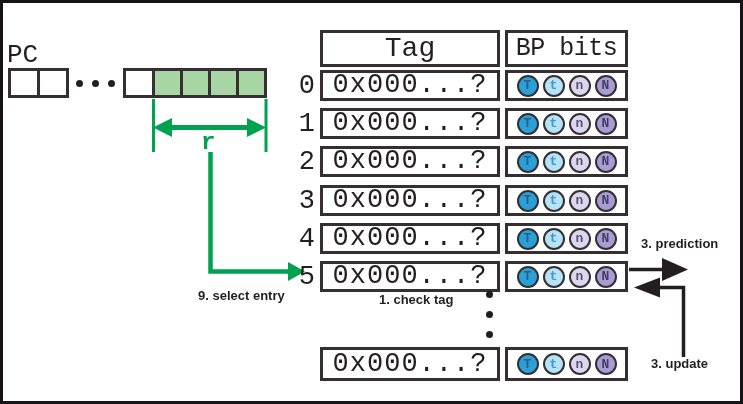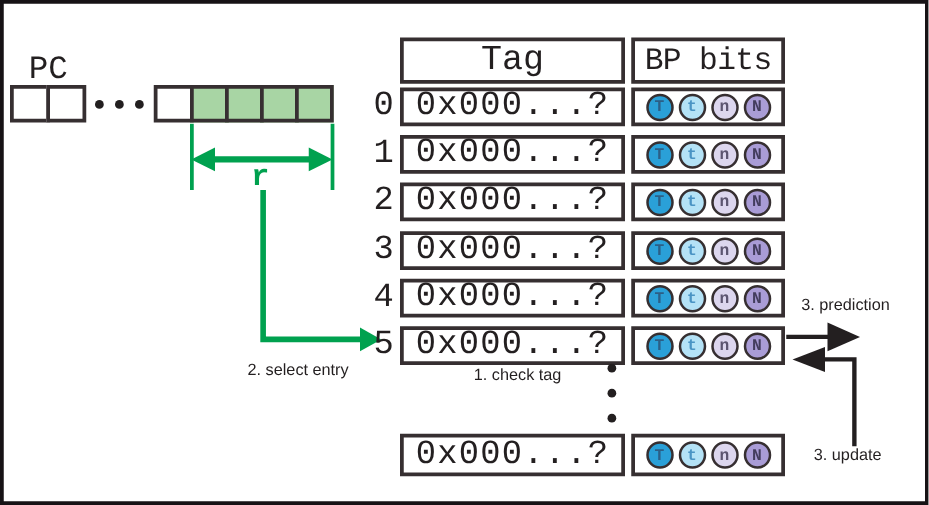--- a/index.html
+++ b/index.html
@@ -12,21 +12,21 @@
   .stage{
     position:relative;width:743px;height:404px;background:#fff;
     font-family:"Liberation Sans",sans-serif;color:var(--ink);overflow:hidden;
   }
   .frame{position:absolute;inset:0;border:3px solid #161215;box-sizing:border-box;}
   .title{
     position:absolute;left:8px;top:4px;font-size:16.5px;font-weight:bold;
     letter-spacing:-0.3px;white-space:nowrap;color:var(--ink);
   }
   .mono{font-family:"Liberation Mono","DejaVu Sans Mono",monospace;}
-  .pc-label{position:absolute;left:7px;top:42px;font-size:26px;line-height:1;margin-left:16px;}
+  .pc-label{position:absolute;left:7px;top:42px;font-size:26px;line-height:1;}
   .reg{position:absolute;top:68px;display:flex;}
   .reg-a{left:8px;}
   .reg-b{left:123px;}
   .cell{width:32px;height:30px;border:3px solid var(--outline);box-sizing:border-box;background:#fff;}
   .reg-b .cell + .cell{width:31px;}
   .cell + .cell{margin-left:-3px;}
   .cell.green{background:var(--light-green);}
   .hdots{position:absolute;left:76px;top:80px;display:flex;gap:9px;}
   .vdots{position:absolute;left:486px;top:291px;display:flex;flex-direction:column;gap:13px;}
   .dot{width:7px;height:7px;border-radius:50%;background:var(--ink);}
@@ -46,21 +46,21 @@
     text-align:right;font-size:27px;line-height:1;}
   .row-index sup{font-size:16px;}
   .tag-cell{position:absolute;left:320px;width:180px;height:31px;border:3px solid var(--outline);
     box-sizing:border-box;display:flex;align-items:center;justify-content:center;
     font-size:27px;letter-spacing:1px;line-height:1;background:#fff;}
   .bp-cell{position:absolute;left:505px;width:123px;height:31px;border:3px solid var(--outline);
     box-sizing:border-box;display:flex;align-items:center;justify-content:center;gap:4px;background:#fff;}
   .circle{width:22px;height:22px;border-radius:50%;border:2.5px solid var(--outline);
     box-sizing:border-box;display:flex;align-items:center;justify-content:center;
     font-family:"Liberation Mono","DejaVu Sans Mono",monospace;font-weight:bold;font-size:13px;line-height:1;}
-  .note{position:absolute;font-size:13px;font-weight:normal;white-space:nowrap;color:var(--ink);}
+  .note{position:absolute;font-size:13px;font-weight:bold;white-space:nowrap;color:var(--ink);}
   .note-select{left:198px;top:288px;}
   .note-check{left:379px;top:292px;}
   .note-predict{left:641px;top:236px;}
   .note-update{left:651px;top:356px;}
 </style>
 </head>
 <body>
 
 <div class="stage">
 
@@ -179,19 +179,19 @@
   <div class="row" style="top:347px;height:34px">
     <div class="tag-cell mono" style="height:34px">0x000...?</div>
     <div class="bp-cell" style="height:34px">
       <span class="circle" style="background: rgb(42, 160, 216); color: rgb(44, 95, 134);">T</span>
       <span class="circle" style="background: rgb(180, 226, 246); color: rgb(74, 148, 196);">t</span>
       <span class="circle" style="background: rgb(220, 214, 238); color: rgb(92, 85, 112);">n</span>
       <span class="circle" style="background: rgb(169, 156, 214); color: rgb(67, 61, 94);">N</span>
     </div>
   </div>
 
-  <div class="note note-select">2. select entry</div>
+  <div class="note note-select">9. select entry</div>
   <div class="note note-check">1. check tag</div>
   <div class="note note-predict">3. prediction</div>
   <div class="note note-update">3. update</div>
 
   <div class="frame"></div>
 </div>
 
 </body></html>

